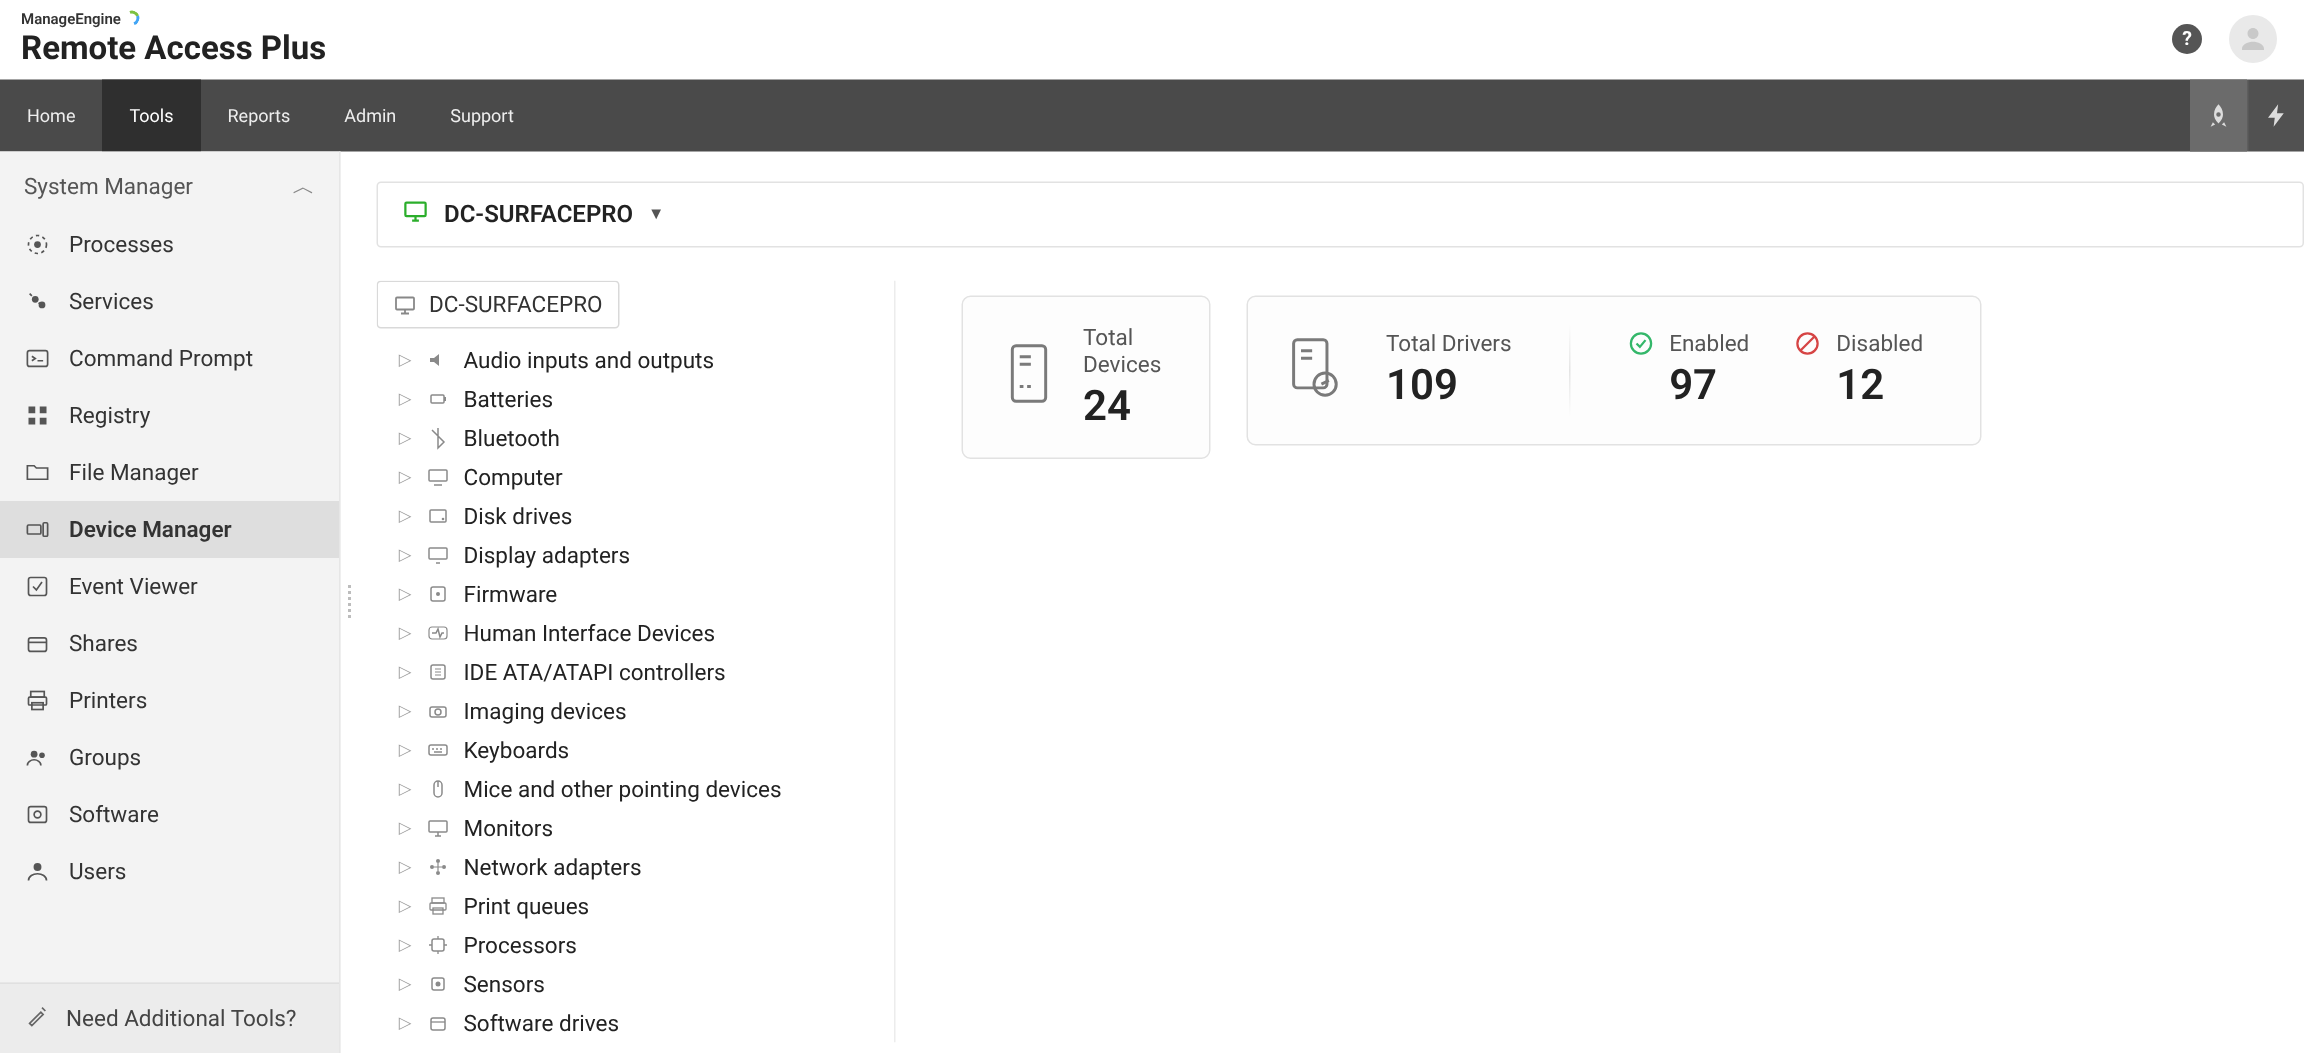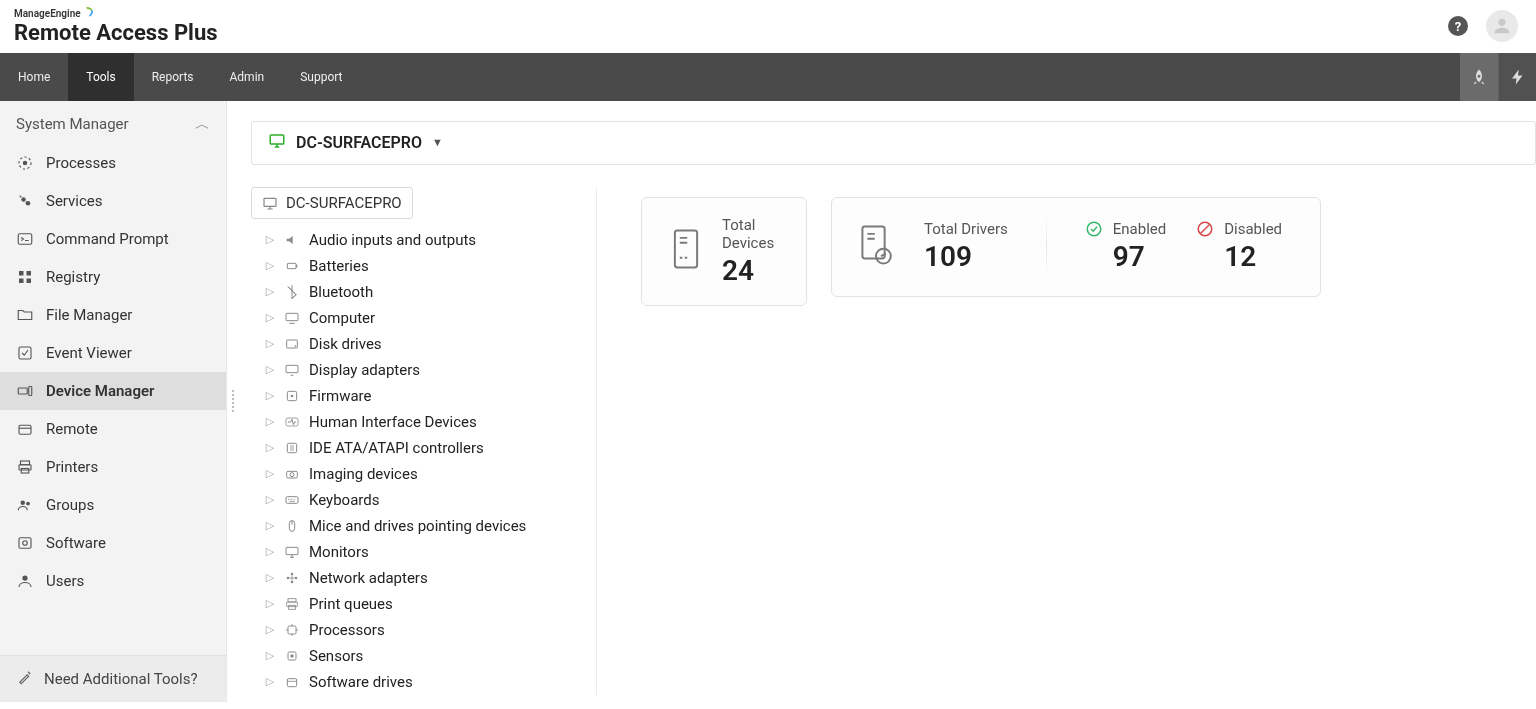--- a/index.html
+++ b/index.html
@@ -175,48 +175,48 @@
 
       <div class="side-item">
         <span class="ico">
             <svg viewBox="0 0 24 24">
               <path d="M3 6h6l2 2h10v10H3z" fill="none" stroke="#555" stroke-width="1.5"></path>
             </svg>
           </span>
         <span>File Manager</span>
       </div>
 
+      <div class="side-item active">
+        <span class="ico">
+            <svg viewBox="0 0 24 24">
+              <rect x="3" y="8" width="12" height="8" rx="1" fill="none" stroke="#555" stroke-width="1.5"></rect>
+              <rect x="17" y="6" width="4" height="12" rx="1" fill="none" stroke="#555" stroke-width="1.5"></rect>
+            </svg>
+          </span>
+        <span>Device Manager</span>
+      </div>
+
       <div class="side-item">
         <span class="ico">
             <svg viewBox="0 0 24 24">
               <rect x="4" y="4" width="16" height="16" rx="2" fill="none" stroke="#555" stroke-width="1.5"></rect>
               <path d="M8 12l3 3 5-7" stroke="#555" stroke-width="1.5" fill="none"></path>
             </svg>
           </span>
         <span>Event Viewer</span>
       </div>
 
-      <div class="side-item active">
-        <span class="ico">
-            <svg viewBox="0 0 24 24">
-              <rect x="3" y="8" width="12" height="8" rx="1" fill="none" stroke="#555" stroke-width="1.5"></rect>
-              <rect x="17" y="6" width="4" height="12" rx="1" fill="none" stroke="#555" stroke-width="1.5"></rect>
-            </svg>
-          </span>
-        <span>Device Manager</span>
-      </div>
-
       <div class="side-item">
         <span class="ico">
             <svg viewBox="0 0 24 24">
               <rect x="4" y="7" width="16" height="12" rx="2" fill="none" stroke="#555" stroke-width="1.5"></rect>
               <path d="M4 11h16" stroke="#555" stroke-width="1.5"></path>
             </svg>
           </span>
-        <span>Remote</span>
+        <span>Shares</span>
       </div>
 
       <div class="side-item">
         <span class="ico">
             <svg viewBox="0 0 24 24">
               <rect x="6" y="4" width="12" height="5" fill="none" stroke="#555" stroke-width="1.5"></rect>
               <rect x="4" y="9" width="16" height="7" rx="1" fill="none" stroke="#555" stroke-width="1.5"></rect>
               <rect x="7" y="14" width="10" height="6" fill="none" stroke="#555" stroke-width="1.5"></rect>
             </svg>
           </span>
@@ -404,21 +404,21 @@
               <span class="tree-label">Keyboards</span>
             </div>
             <div class="tree-item">
               <span class="tree-arrow">▷</span>
               <span class="tree-ico">
                 <svg viewBox="0 0 24 24">
                   <rect x="8" y="4" width="8" height="16" rx="4" fill="none" stroke="#8a8a8a" stroke-width="1.5"></rect>
                   <path d="M12 4v6" stroke="#8a8a8a" stroke-width="1.5"></path>
                 </svg>
               </span>
-              <span class="tree-label">Mice and drives pointing devices</span>
+              <span class="tree-label">Mice and other pointing devices</span>
             </div>
             <div class="tree-item">
               <span class="tree-arrow">▷</span>
               <span class="tree-ico">
                 <svg viewBox="0 0 24 24">
                   <rect x="3" y="5" width="18" height="11" rx="1" fill="none" stroke="#8a8a8a" stroke-width="1.5"></rect>
                   <path d="M9 20h6M12 16v4" stroke="#8a8a8a" stroke-width="1.5"></path>
                 </svg>
               </span>
               <span class="tree-label">Monitors</span>

